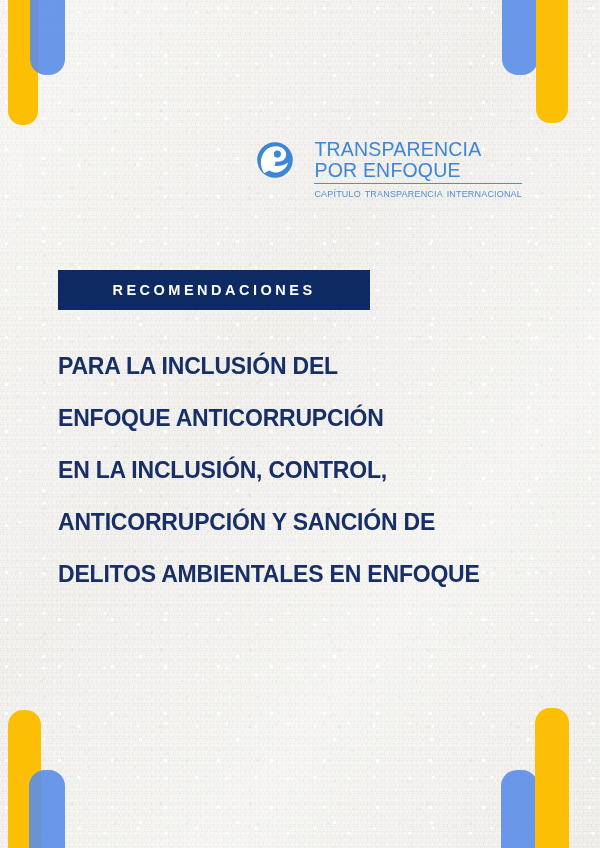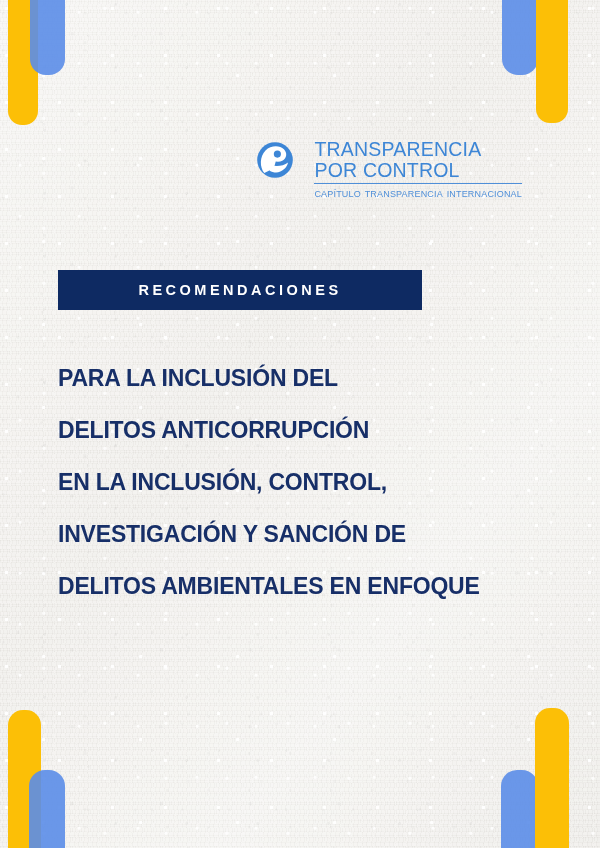--- a/index.html
+++ b/index.html
@@ -158,41 +158,41 @@
     text-transform: lowercase;
     white-space: nowrap;
     line-height: 1.1;
   }
 
   
   .banner {
     position: absolute;
     left: 58px;
     top: 270px;
-    width: 364px;
+    width: 312px;
     height: 40px;
     background: #0e2a62;
     display: flex;
     align-items: center;
     justify-content: center;
   }
   .banner-label {
     color: #ffffff;
     font-family: "Liberation Sans", sans-serif;
     font-size: 14.5px;
     font-weight: bold;
     letter-spacing: 3.5px;
     line-height: 1;
   }
 
   
   .title-block {
     position: absolute;
     left: 58px;
-    top: 352px;
+    top: 340px;
     width: 500px;
   }
   .title-line {
     color: #172f68;
     font-family: "Liberation Sans", sans-serif;
     font-size: 23px;
     font-weight: bold;
     letter-spacing: -0.2px;
     line-height: 52px;
     white-space: nowrap;
@@ -216,31 +216,31 @@
 
   <div class="logo">
     <svg class="logo-mark" viewBox="0 0 64 64">
       <circle cx="32" cy="32" r="30" fill="#3d86d6"></circle>
       <path d="M14 54 C6 44 6 26 16 16 C25 7 40 7 47 14 C53 20 52 29 45 33 C38 37 29 35 26 30 C24 26 26 21 30 20 C34 19 37 22 36 25 L30 46 Z" fill="#ffffff"></path>
       <circle cx="36" cy="22" r="6" fill="#3d86d6"></circle>
       <path d="M24 40 C34 44 46 42 54 36 C52 45 44 52 34 53 C30 53 26 52 23 50 Z" fill="#ffffff"></path>
     </svg>
     <div class="logo-text">
       <div class="logo-word">TRANSPARENCIA</div>
-      <div class="logo-word">POR CONTROL</div>
+      <div class="logo-word">POR ENFOQUE</div>
       <div class="logo-rule"></div>
       <div class="logo-tagline">Capítulo Transparencia Internacional</div>
     </div>
   </div>
 
   <div class="banner">
     <span class="banner-label">RECOMENDACIONES</span>
   </div>
 
   <div class="title-block">
     <div class="title-line">PARA LA INCLUSIÓN DEL</div>
-    <div class="title-line">DELITOS ANTICORRUPCIÓN</div>
+    <div class="title-line">ENFOQUE ANTICORRUPCIÓN</div>
     <div class="title-line">EN LA INCLUSIÓN, CONTROL,</div>
-    <div class="title-line">INVESTIGACIÓN Y SANCIÓN DE</div>
+    <div class="title-line">ANTICORRUPCIÓN Y SANCIÓN DE</div>
     <div class="title-line">DELITOS AMBIENTALES EN ENFOQUE</div>
   </div>
 
 </div>
 
 </body></html>

